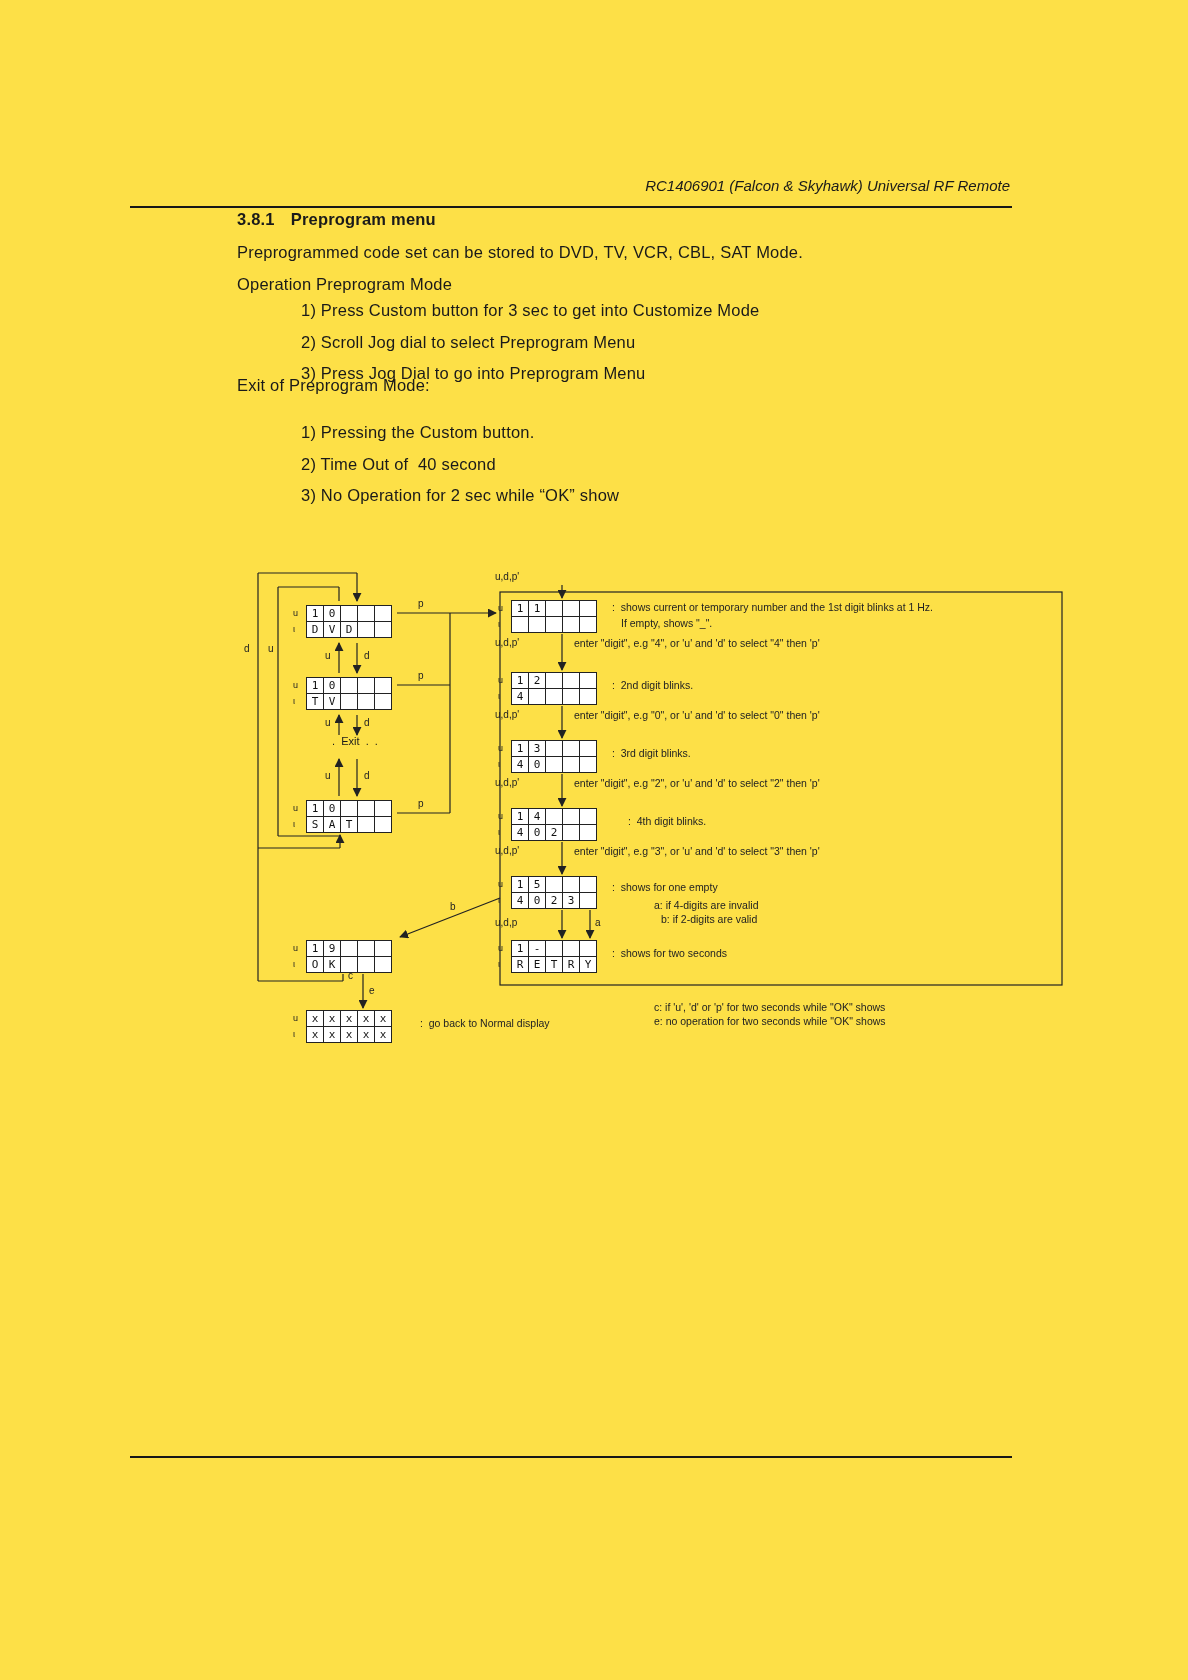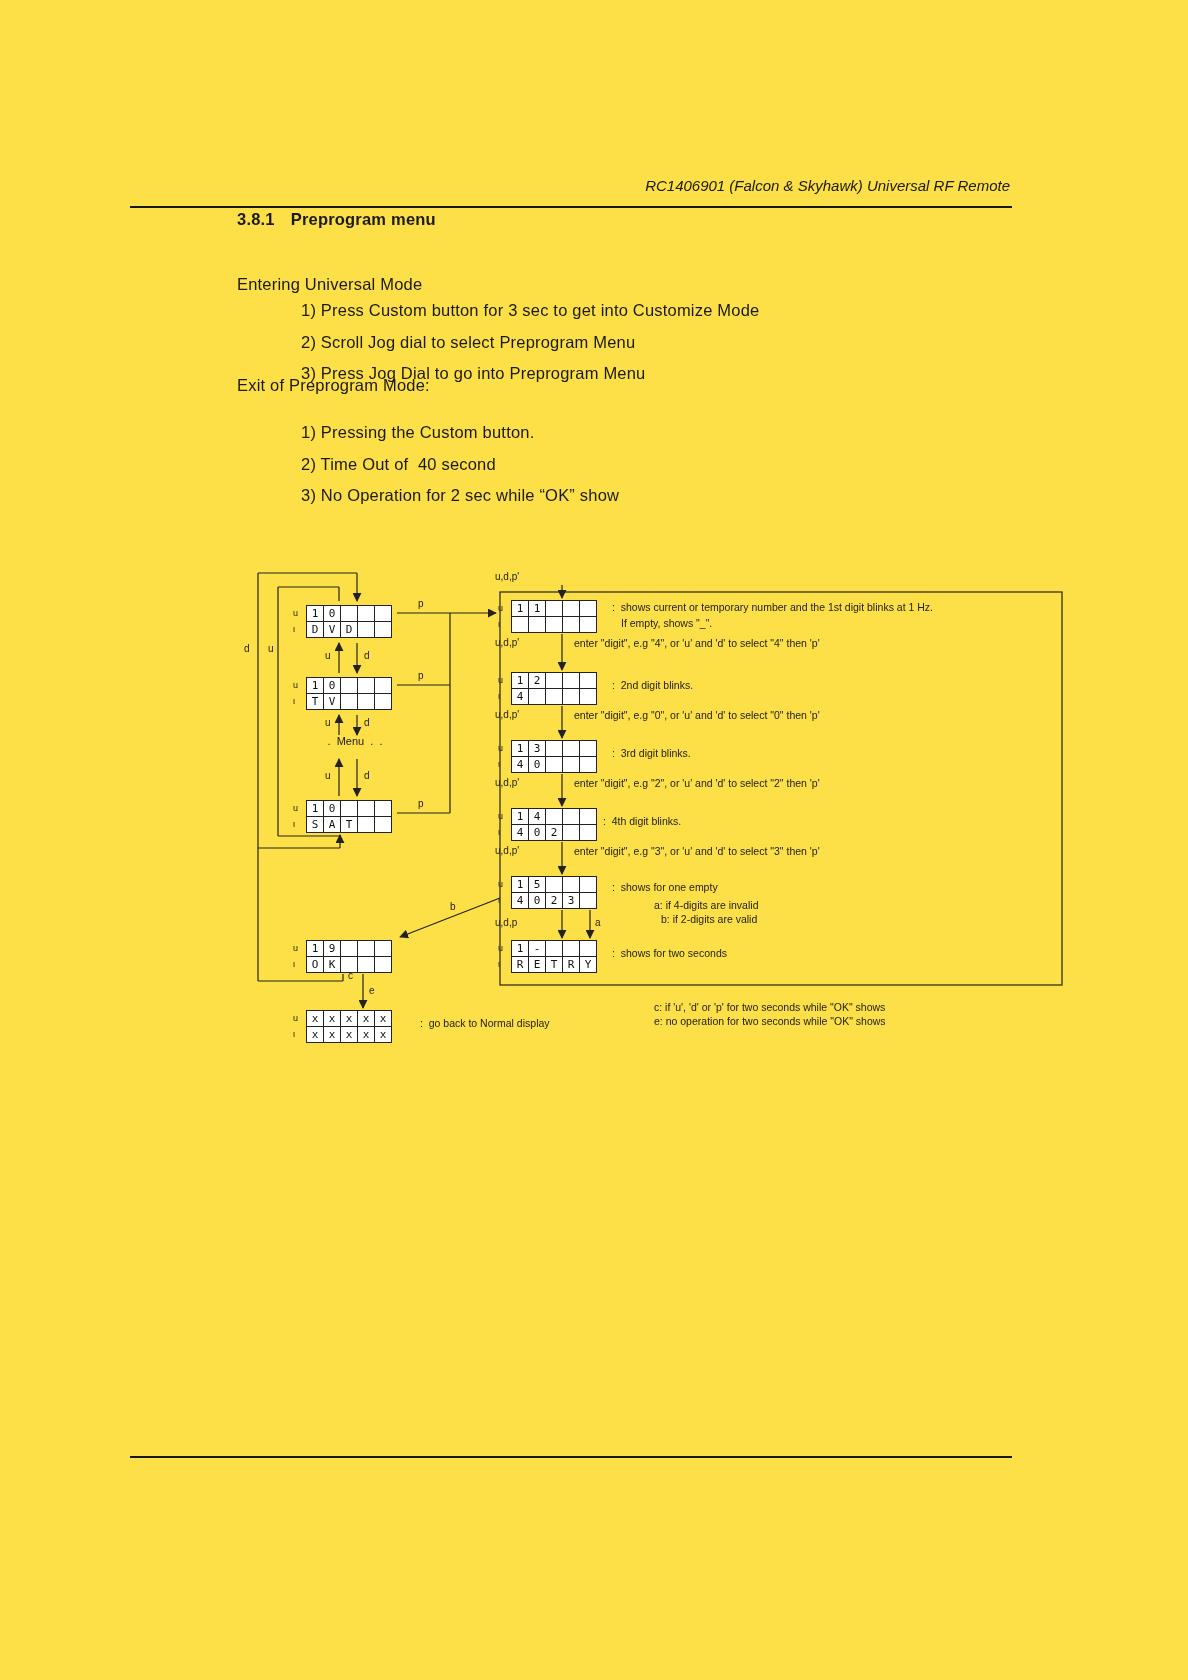--- a/index.html
+++ b/index.html
@@ -38,21 +38,22 @@
 
 <div class="page">
 
   <div class="hdr">RC1406901 (Falcon &amp; Skyhawk) Universal RF Remote</div>
   <div class="rule rule-top"></div>
 
   <div class="heading">
     <span>3.8.1</span><span class="ht">Preprogram menu</span>
   </div>
 
-  <div class="para" style="top:275px">Entering Universal Mode</div>
+  <div class="para" style="top:243px">Preprogrammed code set can be stored to DVD, TV, VCR, CBL, SAT Mode.</div>
+  <div class="para" style="top:275px">Operation Preprogram Mode</div>
   <div class="step" style="top:301px">1) Press Custom button for 3 sec to get into Customize Mode</div>
   <div class="step" style="top:333px">2) Scroll Jog dial to select Preprogram Menu</div>
   <div class="step" style="top:364px">3) Press Jog Dial to go into Preprogram Menu</div>
   <div class="para" style="top:376px">Exit of Preprogram Mode:</div>
   <div class="step" style="top:423px">1) Pressing the Custom button.</div>
   <div class="step" style="top:455px">2) Time Out of  40 second</div>
   <div class="step" style="top:486px">3) No Operation for 2 sec while “OK” show</div>
 
   <div class="diagram">
 
@@ -143,21 +144,21 @@
           <span class="pfx">ι</span>
           <span class="cells">
             <span class="cell">T</span>
             <span class="cell">V</span>
             <span class="cell"></span>
             <span class="cell"></span>
             <span class="cell"></span>
           </span>
         </div>
     </div>
-    <div class="mode-label">.  Menu  .  .</div>
+    <div class="mode-label">.  Exit  .  .</div>
     <div class="lcd" style="left:53px;top:235px">
       <div class="lcd-row">
           <span class="pfx">u</span>
           <span class="cells">
             <span class="cell">1</span>
             <span class="cell">0</span>
             <span class="cell"></span>
             <span class="cell"></span>
             <span class="cell"></span>
           </span>
@@ -377,21 +378,21 @@
     <div class="dlabel" style="left:108px;top:405px">c</div>
     <div class="dlabel" style="left:129px;top:420px">e</div>
 
     <div class="dnote" style="left:372px;top:36px">:  shows current or temporary number and the 1st digit blinks at 1 Hz.</div>
     <div class="dnote" style="left:381px;top:52px">If empty, shows "_".</div>
     <div class="dnote" style="left:334px;top:72px">enter "digit", e.g "4", or 'u' and 'd' to select "4" then 'p'</div>
     <div class="dnote" style="left:372px;top:114px">:  2nd digit blinks.</div>
     <div class="dnote" style="left:334px;top:144px">enter "digit", e.g "0", or 'u' and 'd' to select "0" then 'p'</div>
     <div class="dnote" style="left:372px;top:182px">:  3rd digit blinks.</div>
     <div class="dnote" style="left:334px;top:212px">enter "digit", e.g "2", or 'u' and 'd' to select "2" then 'p'</div>
-    <div class="dnote" style="left:363px;top:250px">:  4th digit blinks.</div>
+    <div class="dnote" style="left:388px;top:250px">:  4th digit blinks.</div>
     <div class="dnote" style="left:334px;top:280px">enter "digit", e.g "3", or 'u' and 'd' to select "3" then 'p'</div>
     <div class="dnote" style="left:372px;top:316px">:  shows for one empty</div>
     <div class="dnote" style="left:414px;top:334px">a: if 4-digits are invalid</div>
     <div class="dnote" style="left:421px;top:348px">b: if 2-digits are valid</div>
     <div class="dnote" style="left:372px;top:382px">:  shows for two seconds</div>
     <div class="dnote" style="left:180px;top:452px">:  go back to Normal display</div>
     <div class="dnote" style="left:414px;top:436px">c: if 'u', 'd' or 'p' for two seconds while "OK" shows</div>
     <div class="dnote" style="left:414px;top:450px">e: no operation for two seconds while "OK" shows</div>
 
   </div>

